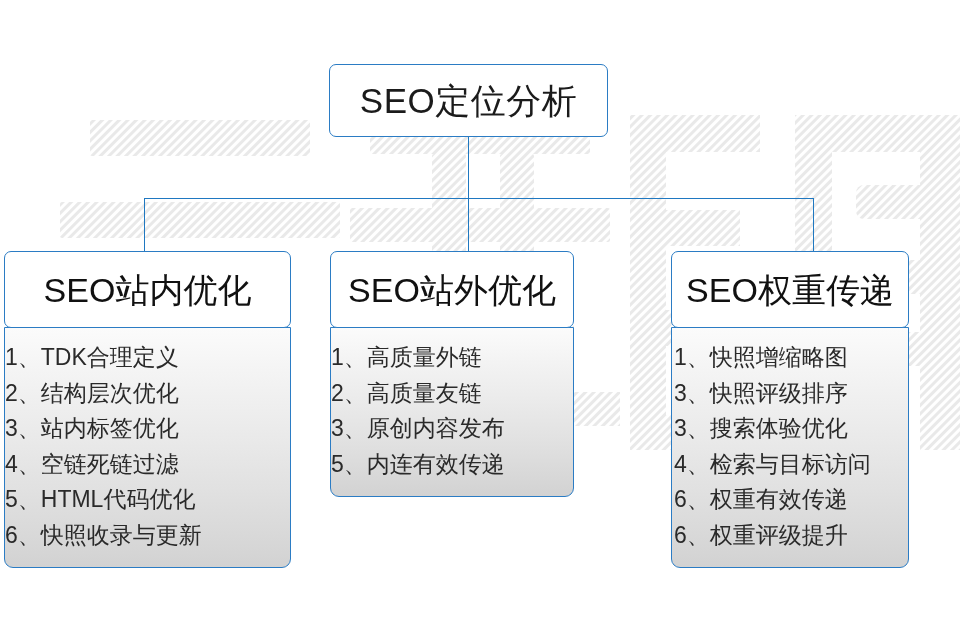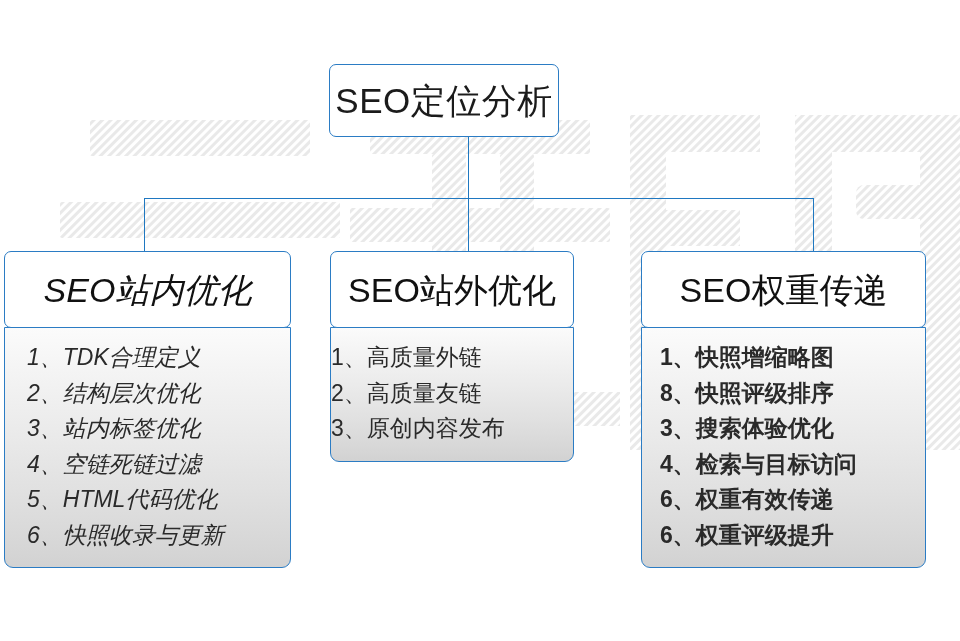--- a/index.html
+++ b/index.html
@@ -41,21 +41,21 @@
     height: 641px;
     z-index: 1;
     pointer-events: none;
   }
 
   
   #root-box {
     position: absolute;
     left: 329px;
     top: 64px;
-    width: 230px;
+    width: 279px;
     height: 73px;
     box-sizing: border-box;
     border: 1.4px solid #2b7cc4;
     border-radius: 7px;
     background: #ffffff;
     display: flex;
     align-items: center;
     justify-content: center;
     z-index: 3;
   }
@@ -66,23 +66,23 @@
     line-height: 1;
     white-space: nowrap;
   }
 
   
   .column {
     position: absolute;
     top: 251px;
     z-index: 3;
   }
-  #col-0 { left: 4px;   width: 287px; font-style: italic; }
+  #col-0 { left: 4px;   width: 287px; }
   #col-1 { left: 330px; width: 244px; }
-  #col-2 { left: 641px; width: 285px; }
+  #col-2 { left: 671px; width: 238px; }
 
   .col-header {
     box-sizing: border-box;
     width: 100%;
     height: 77px;
     border: 1.4px solid #2b7cc4;
     border-radius: 7px;
     background: #ffffff;
     display: flex;
     align-items: center;
@@ -105,23 +105,23 @@
     border-radius: 0 0 9px 9px;
     background: linear-gradient(to bottom,
                 #fbfbfb 0%,
                 #f4f4f4 18%,
                 #eaeaea 45%,
                 #e0e0e0 70%,
                 #d6d6d6 92%,
                 #d2d2d2 100%);
     padding: 12px 0 14px 0;
   }
-  #col-0 .col-list { padding-left: 22px; }
+  #col-0 .col-list { }
   #col-1 .col-list { }
-  #col-2 .col-list { padding-left: 18px; font-weight: bold; }
+  #col-2 .col-list { padding-left: 2px; }
 
   .list-item {
     font-size: 23px;
     color: #2a2a2a;
     line-height: 35.5px;
     white-space: nowrap;
   }
 </style>
 </head>
 <body>
@@ -190,30 +190,31 @@
   </div>
 
   <div class="column" id="col-1">
     <div class="col-header">
       <span class="htext">SEO站外优化</span>
     </div>
     <div class="col-list">
       <div class="list-item">1、高质量外链</div>
       <div class="list-item">2、高质量友链</div>
       <div class="list-item">3、原创内容发布</div>
+      <div class="list-item">5、内连有效传递</div>
     </div>
   </div>
 
   <div class="column" id="col-2">
     <div class="col-header">
       <span class="htext">SEO权重传递</span>
     </div>
     <div class="col-list">
       <div class="list-item">1、快照增缩略图</div>
-      <div class="list-item">8、快照评级排序</div>
+      <div class="list-item">3、快照评级排序</div>
       <div class="list-item">3、搜索体验优化</div>
       <div class="list-item">4、检索与目标访问</div>
       <div class="list-item">6、权重有效传递</div>
       <div class="list-item">6、权重评级提升</div>
     </div>
   </div>
 
 </div>
 
 </body></html>

